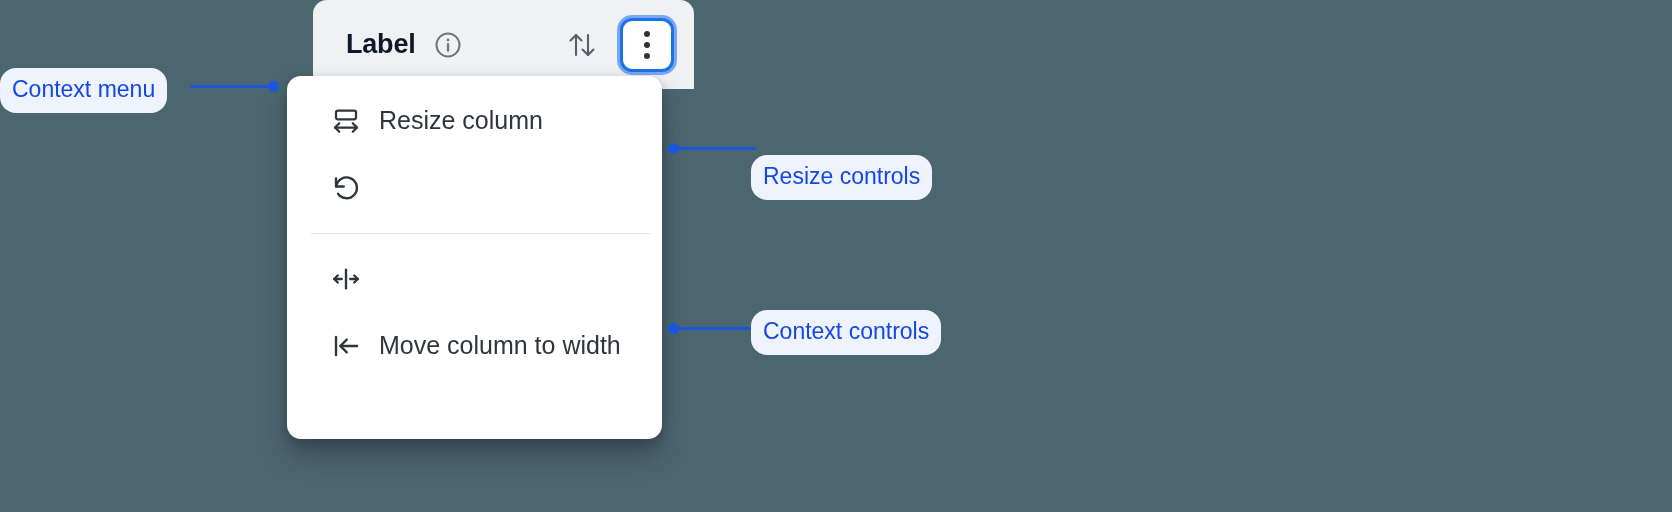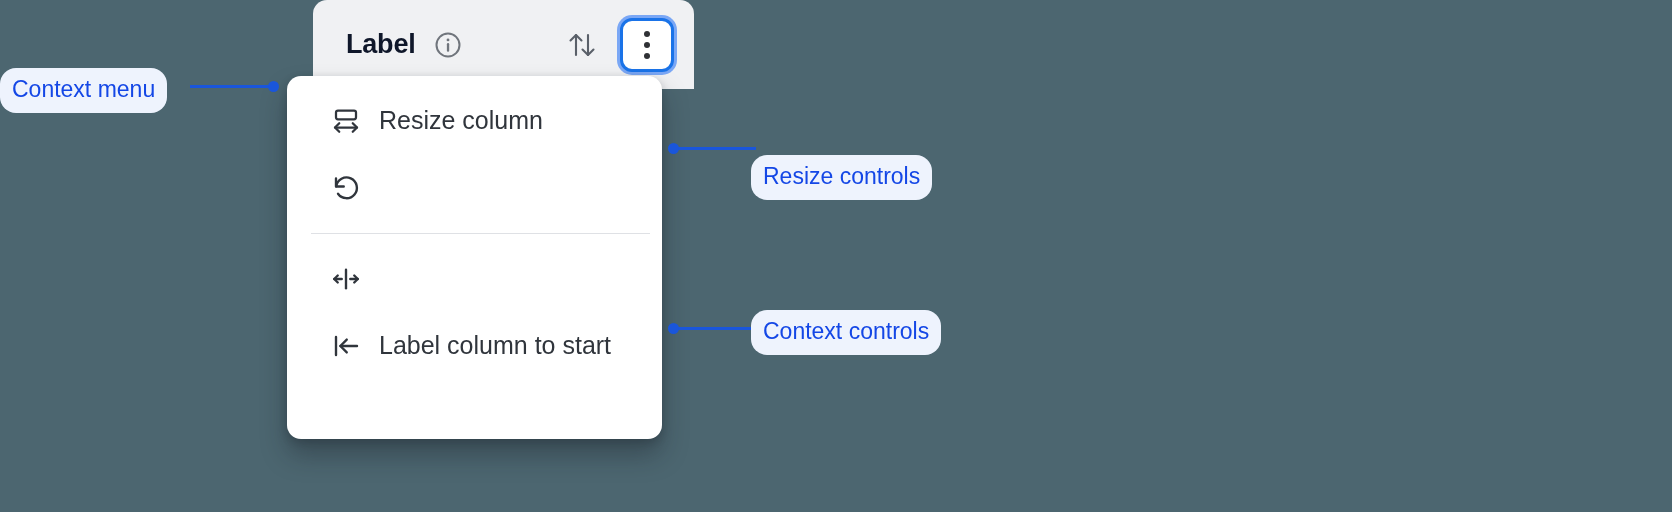--- a/index.html
+++ b/index.html
@@ -209,21 +209,21 @@
   </div>
 
   <div class="menu-item">
     <span class="mi-icon">
       <svg width="30" height="30" viewBox="0 0 24 24" fill="none" stroke="#30353c" stroke-width="1.9" stroke-linecap="round" stroke-linejoin="round">
         <path d="M4.0 4.8 V19.2"></path>
         <path d="M7.6 12 H20.8"></path>
         <path d="M12.6 6.9 L7.5 12 L12.6 17.1"></path>
       </svg>
     </span>
-    <span class="mi-label">Label column to start</span>
+    <span class="mi-label">Move column to width</span>
   </div>
 
 
 </div>
 
 <div class="ann-badge" id="ann-context-badge">Context menu</div>
 <div class="ann-line" id="ann-context-line"></div>
 <div class="ann-dot" id="ann-context-dot"></div>
 
 <div class="ann-badge" id="ann-resize-badge">Resize controls</div>

